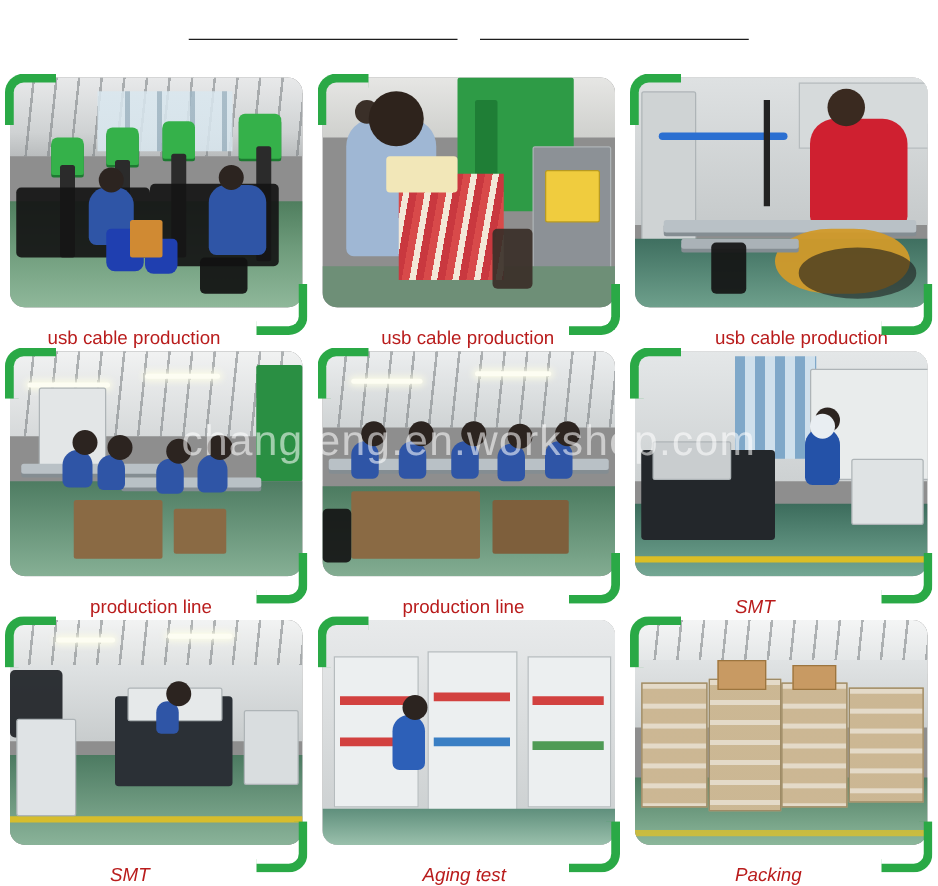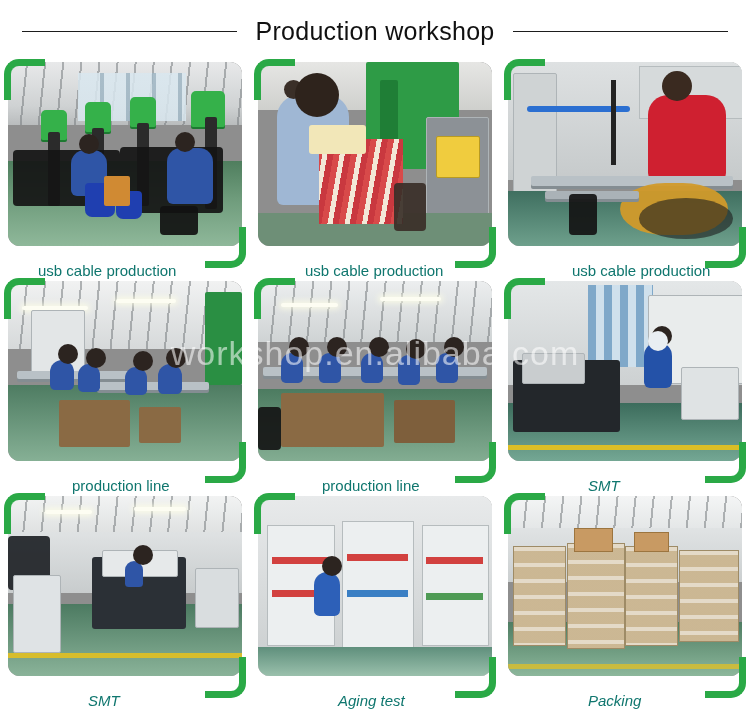--- a/index.html
+++ b/index.html
@@ -97,21 +97,21 @@
   .corner.br {
     right: 0px;
     bottom: -20px;
     border-left: none;
     border-top: none;
     border-bottom-right-radius: 15px;
   }
 
   .caption {
     font-size: 15px;
-    color: #0f766e;
+    color: #b91c1c;
     padding-top: 14px;
     padding-bottom: 2px;
     font-family: "Liberation Sans", sans-serif;
     white-space: nowrap;
   }
   .caption.indent-1 { padding-left: 38px; }
   .caption.indent-2 { padding-left: 55px; }
   .caption.indent-3 { padding-left: 72px; }
   .caption.indent-4 { padding-left: 88px; font-style: italic; }
 
@@ -236,21 +236,20 @@
   }
   .conveyor {
     position:absolute; background:#23272b; border-radius:3px;
   }
 </style>
 </head>
 <body>
 
 <div class="header">
   <div class="rule"></div>
-  <div class="title">Production workshop</div>
   <div class="rule"></div>
 </div>
 
 <div class="grid">
 
   <div class="row row-1">
 
     <div class="cell">
       <div class="frame">
         <div class="corner tl"></div>
@@ -483,15 +482,15 @@
             <div class="stripe-yellow" style="left:0;bottom:4%;width:100%;opacity:.7"></div>
           </div>
         </div>
         <div class="corner br"></div>
       </div>
       <div class="caption indent-4">Packing</div>
     </div>
 
   </div>
 
-  <div class="watermark" style="top:272px;">workshop.en.alibaba.com</div>
+  <div class="watermark" style="top:272px;">changfeng.en.workshop.com</div>
 
 </div>
 
 </body></html>

